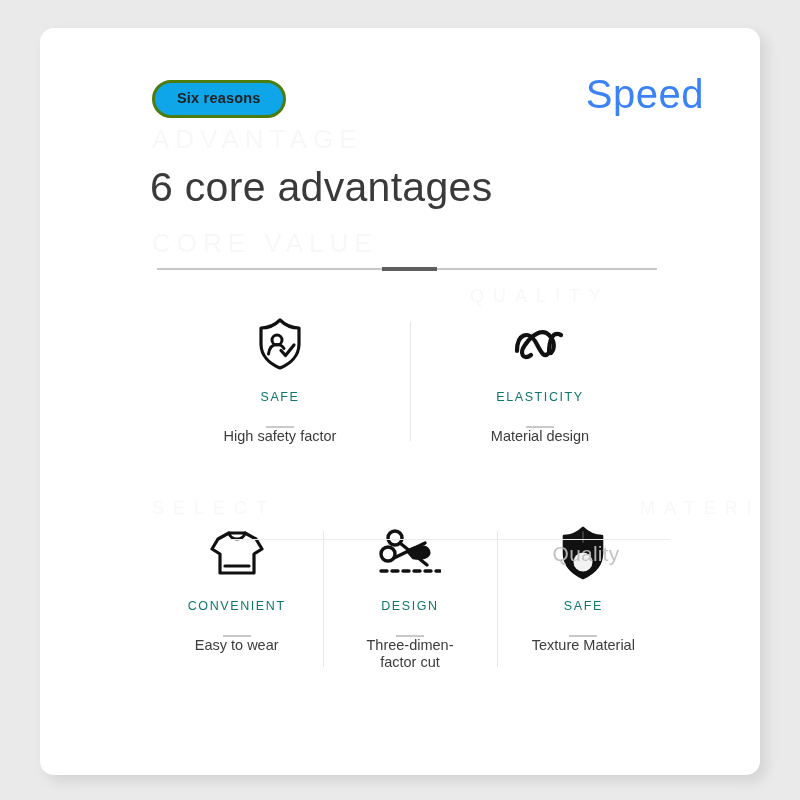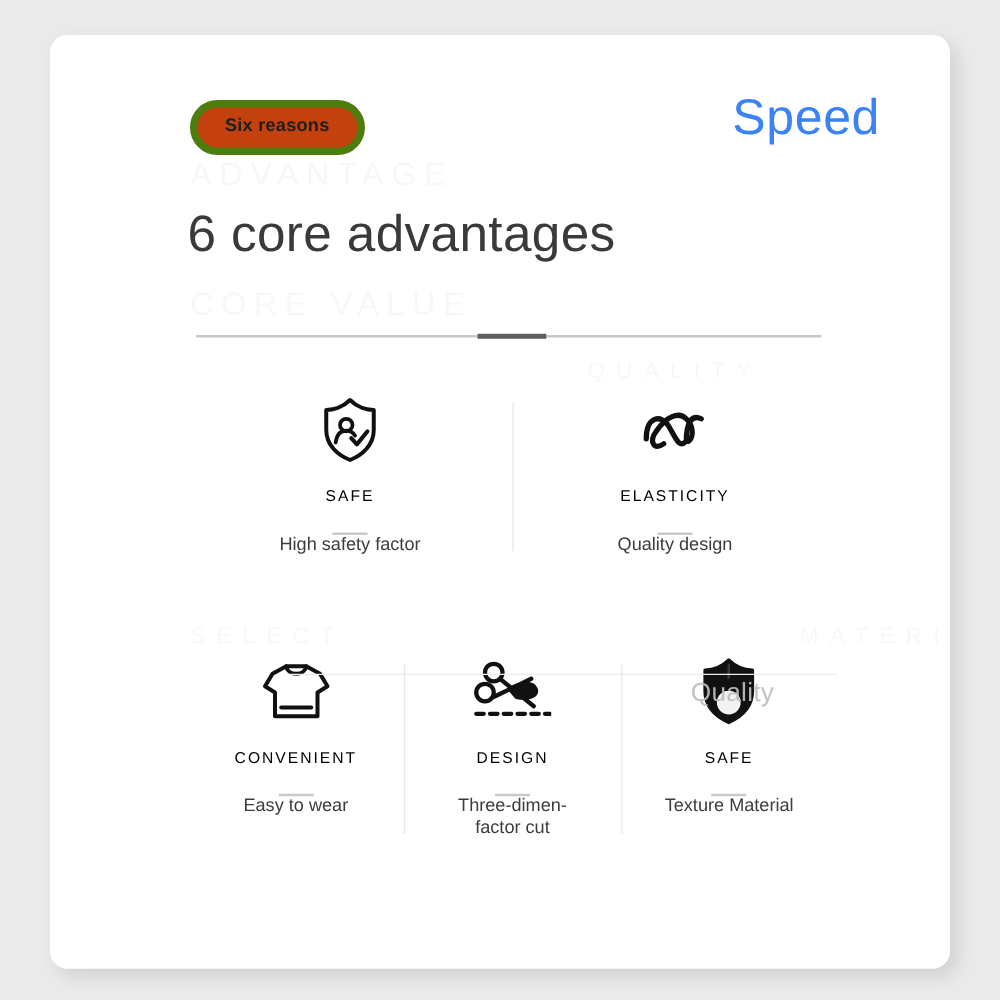--- a/index.html
+++ b/index.html
@@ -33,28 +33,28 @@
     left: 112px;
     top: 52px;
     width: 560px;
     height: 52px;
   }
   #pill {
     position: absolute;
     left: 0;
     top: 0;
     padding: 8px 22px 9px 22px;
-    border: 6px solid #4d7c0f;
+    border: 3px solid #4d7c0f;
     border-radius: 999px;
     font-size: 14.5px;
     font-weight: bold;
     color: #1f1f1f;
     letter-spacing: 0.2px;
     line-height: 1;
-    background: #c2410c;
+    background: #0ea5e9;
     white-space: nowrap;
   }
   #speed {
     position: absolute;
     right: 8px;
     top: -10px;
     font-size: 40px;
     color: #8d8d8d;
     letter-spacing: 0.5px;
     line-height: 1.2;
@@ -144,21 +144,21 @@
     align-items: center;
     justify-content: center;
     position: relative;
   }
   .icon-wrap svg { display: block; }
 
   .cat {
     margin-top: 16px;
     font-size: 12.5px;
     letter-spacing: 1.6px;
-    color: #000000;
+    color: #0f766e;
     text-transform: uppercase;
     white-space: nowrap;
   }
   .dash {
     margin-top: 22px;
     width: 28px;
     height: 2px;
     background: #c9c9c9;
   }
   .desc {
@@ -236,21 +236,21 @@
       <div class="cell">
         <div class="icon-wrap">
           <svg width="62" height="46" viewBox="0 0 62 46">
             <path d="M8 30 C8 12 20 10 26 20 C32 30 34 38 40 32" fill="none" stroke="#111" stroke-width="4.2" stroke-linecap="round"></path>
             <path d="M22 34 C14 40 10 32 16 24 C24 12 34 8 40 14 C46 20 46 28 42 32" fill="none" stroke="#111" stroke-width="4.2" stroke-linecap="round"></path>
             <path d="M40 32 C40 18 44 10 52 14" fill="none" stroke="#111" stroke-width="4.2" stroke-linecap="round"></path>
           </svg>
         </div>
         <div class="cat">ELASTICITY</div>
         <div class="dash"></div>
-        <div class="desc">Quality design</div>
+        <div class="desc">Material design</div>
       </div>
 
     </div>
 
     <div class="row" style="margin-top:34px;">
 
       <div class="cell">
         <div class="icon-wrap">
           <svg width="58" height="48" viewBox="0 0 58 48">
             <path d="M21 4 L10 10 L4 20 L12 25 L12 44 L46 44 L46 25 L54 20 L48 10 L37 4 Z" fill="none" stroke="#111" stroke-width="3.2" stroke-linejoin="round"></path>

